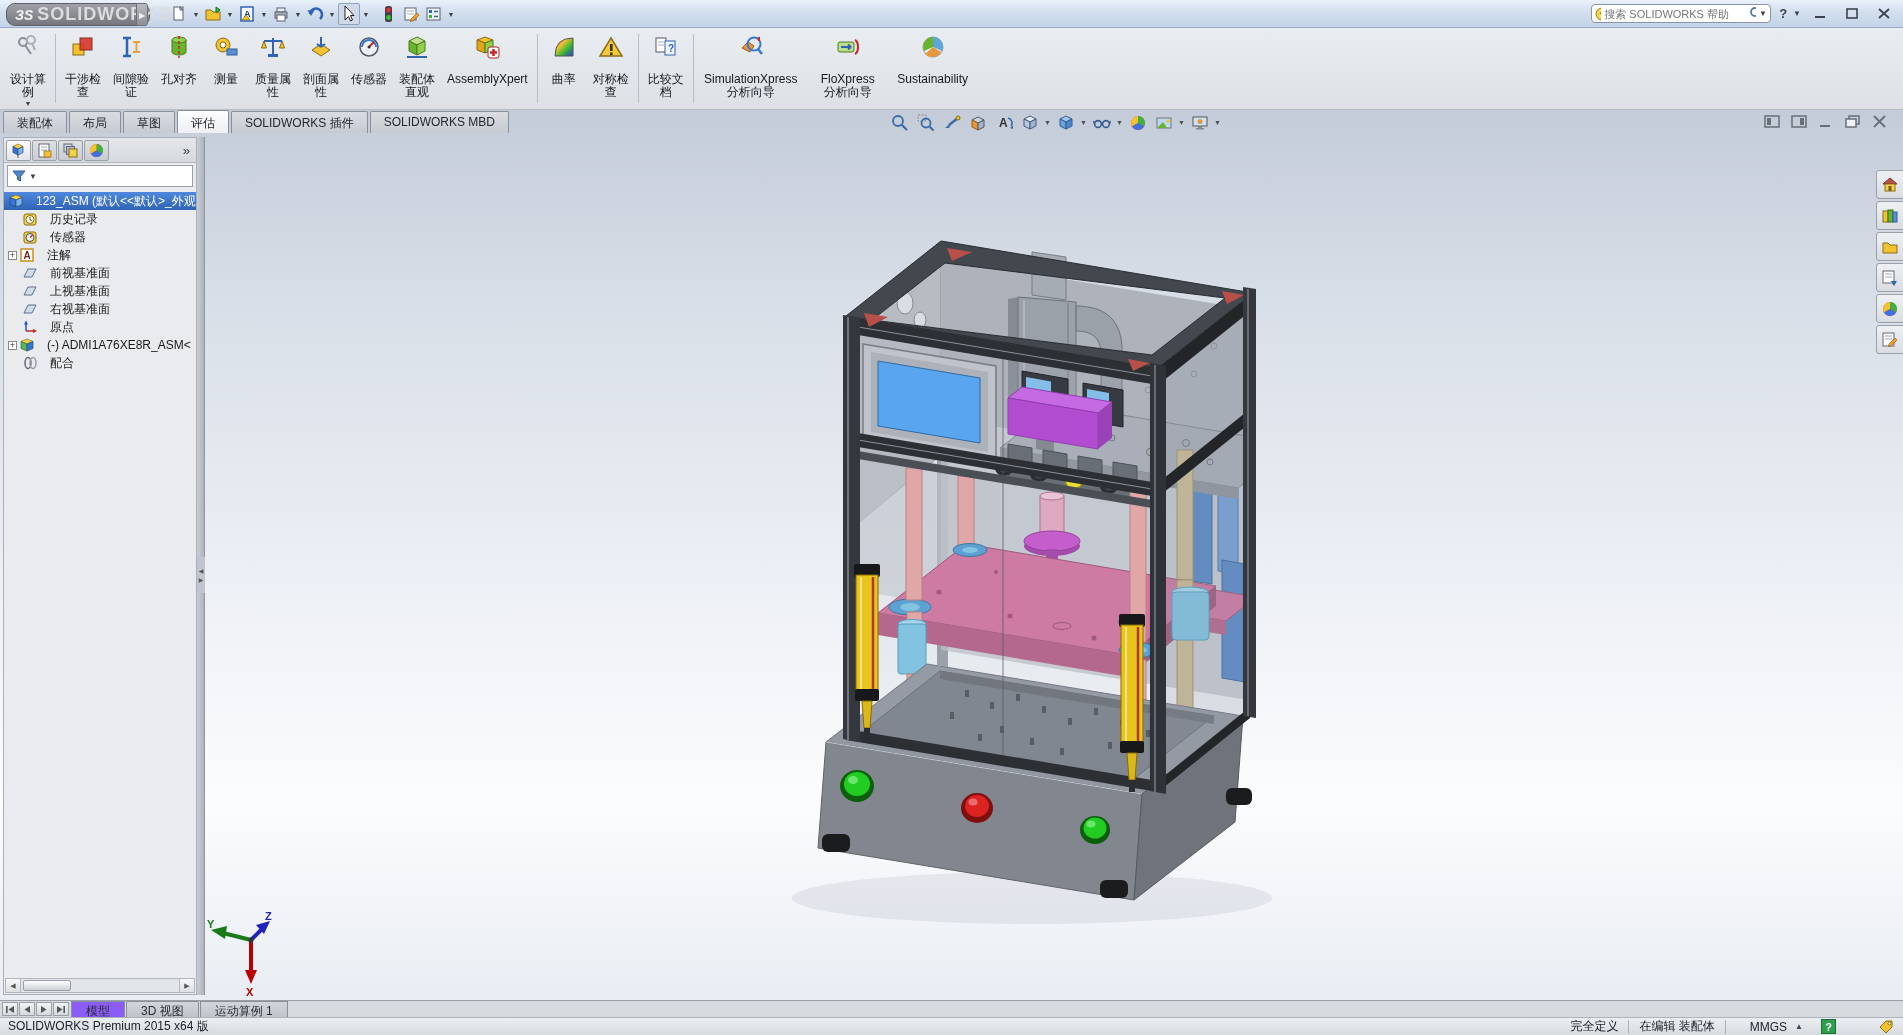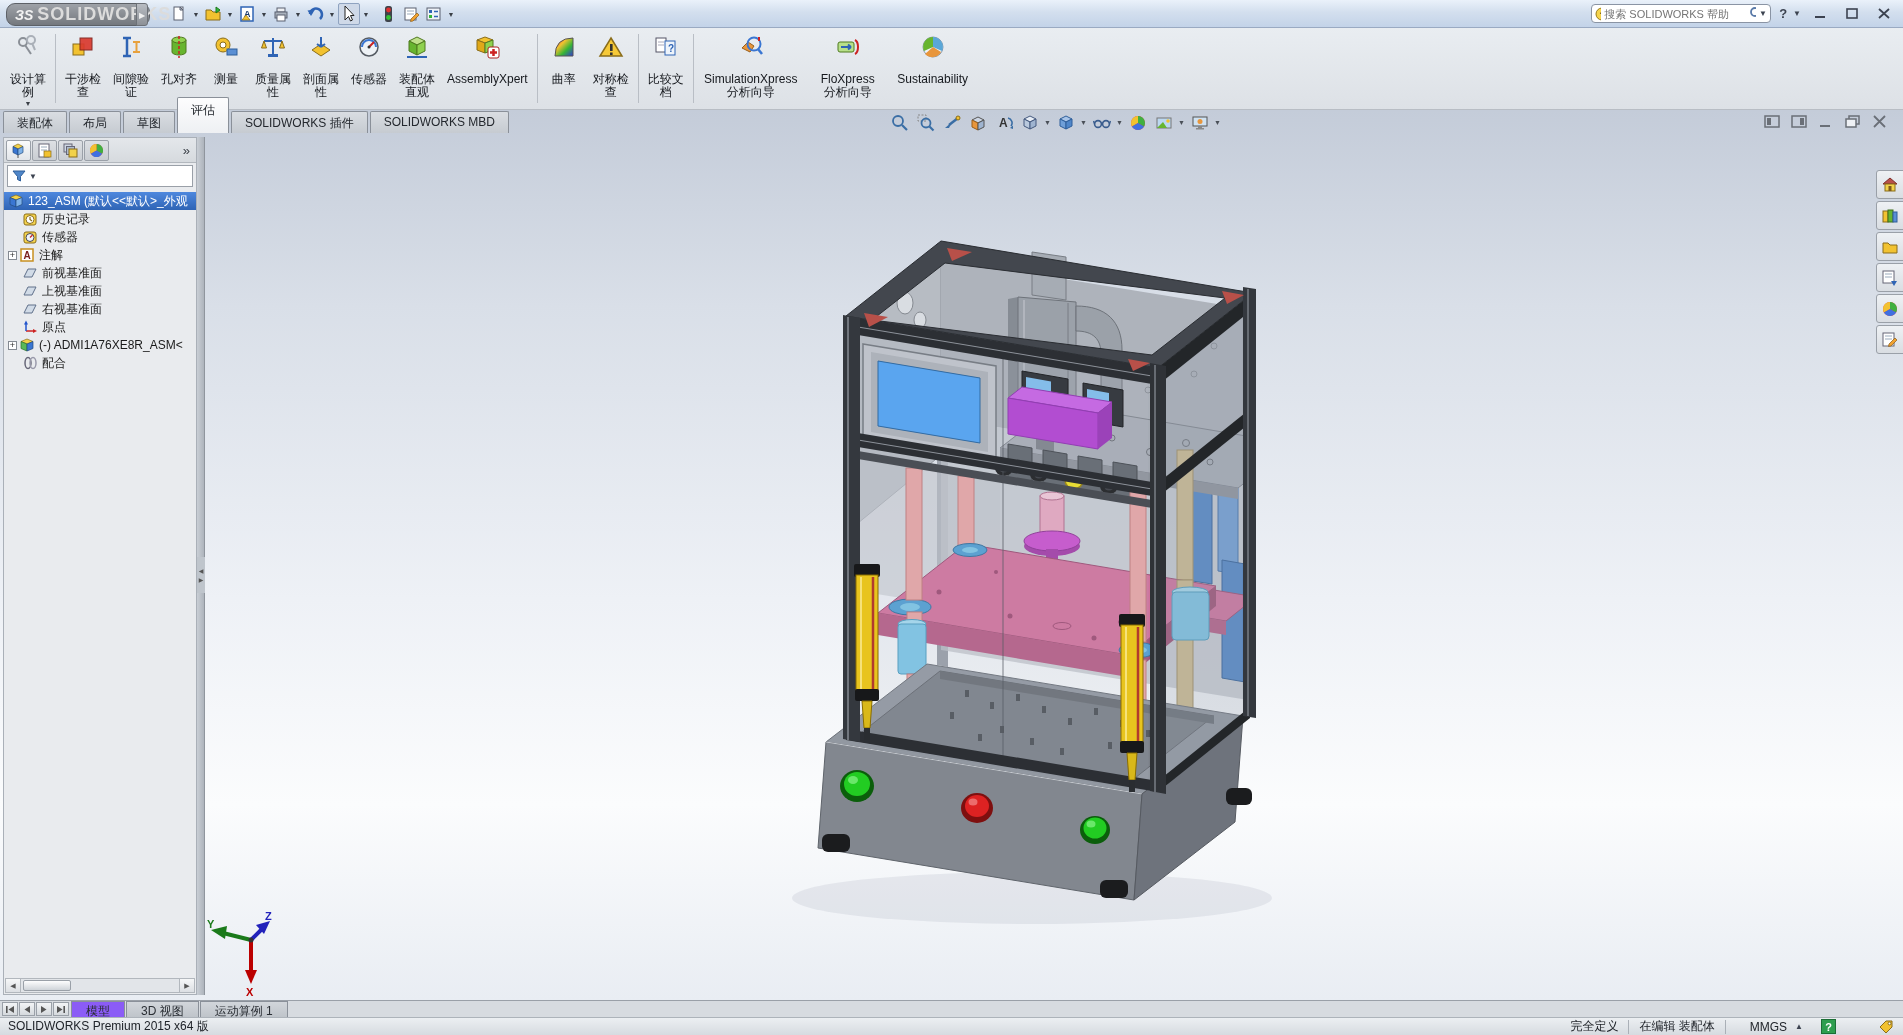--- a/index.html
+++ b/index.html
@@ -46,42 +46,42 @@
 
   
   .workarea { position:absolute; left:0; top:110px; width:100%; height:890px;
     background:linear-gradient(180deg,#c4ccd9 0%,#d9dfe8 22%,#eef1f6 55%,#fbfcfd 78%,#e9edf3 100%); }
   .model-svg { position:absolute; left:0; top:0; }
   
   .cmdtabs { position:absolute; left:3px; top:0; display:flex; align-items:flex-end; height:23px; z-index:5;}
   .ctab { height:22px; padding:3px 13px 0 13px; background:linear-gradient(#d9dde2,#c6cbd1);
     border:1px solid #8a9099; border-bottom:none; border-radius:2px 2px 0 0; margin-right:2px;
     color:#24282e; white-space:nowrap;}
-  .ctab.active { background:linear-gradient(#fdfdfe,#eef0f3); height:36px; padding-top:4px; }
+  .ctab.active { background:linear-gradient(#fdfdfe,#eef0f3); height:23px; padding-top:4px; }
   
   .hud { position:absolute; left:888px; top:2px; display:flex; align-items:center; gap:2px; z-index:5;}
   .hudbtn { width:24px; height:21px; display:flex; align-items:center; justify-content:center; border-radius:2px;}
   .hudcaret { font-size:7px; color:#4a5058; width:8px; }
   
   .docctl { position:absolute; right:14px; top:4px; display:flex; gap:9px; z-index:5;}
   .docbtn { width:18px; height:15px; display:flex; align-items:center; justify-content:center;}
   
   .fpanel { position:absolute; left:3px; top:27px; width:194px; height:858px; background:#e9ebee;
     border:1px solid #aab0b8; z-index:4; display:flex; flex-direction:column;}
   .fm-tabs { height:25px; background:linear-gradient(#e4e7eb,#d6dade); border-bottom:1px solid #b2b7bd;
     display:flex; align-items:center; padding-left:2px; gap:1px;}
   .fmtab { width:25px; height:21px; border:1px solid #9aa0a8; background:linear-gradient(#fafbfc,#e2e5e9);
     display:flex; align-items:center; justify-content:center; border-radius:2px;}
   .fmtab.inactive { background:linear-gradient(#dde0e4,#c9cdd2);}
   .fm-more { margin-left:auto; margin-right:6px; color:#3a3f46; font-size:13px;}
   .fm-filter { height:22px; margin:2px 3px; border:1px solid #9aa0a8; background:#fff;
     display:flex; align-items:center; padding:0 4px; gap:3px;}
   .tree { flex:1; overflow:hidden; padding-top:3px; position:relative;}
   .trow { display:flex; align-items:center; height:18px; padding-left:4px; white-space:nowrap; overflow:hidden;}
-  .trow .lbl { margin-left:4px; }
+  .trow .lbl { margin-left:12px; }
   .trow.selected { background:linear-gradient(#4e88de,#2f64b5); color:#fff; }
   .tindent { width:14px; flex:0 0 14px; }
   .texp { width:9px; height:9px; flex:0 0 9px; border:1px solid #848a92; background:#fff;
     font-size:9px; line-height:7px; text-align:center; color:#333; margin-right:2px; }
   .ticon { width:16px; height:16px; flex:0 0 16px; }
   .fm-hscroll { height:15px; margin:0 1px 1px 1px; background:#e2e5e9; border:1px solid #b2b7bd;
     display:flex; align-items:center;}
   .sarr { width:15px; height:13px; background:linear-gradient(#f6f7f8,#dcdfe3); border-right:1px solid #b2b7bd;
     display:flex; align-items:center; justify-content:center; font-size:7px; color:#555;}
   .sthumb { width:48px; height:11px; margin-left:2px; background:linear-gradient(#fdfdfe,#cfd4d9);

